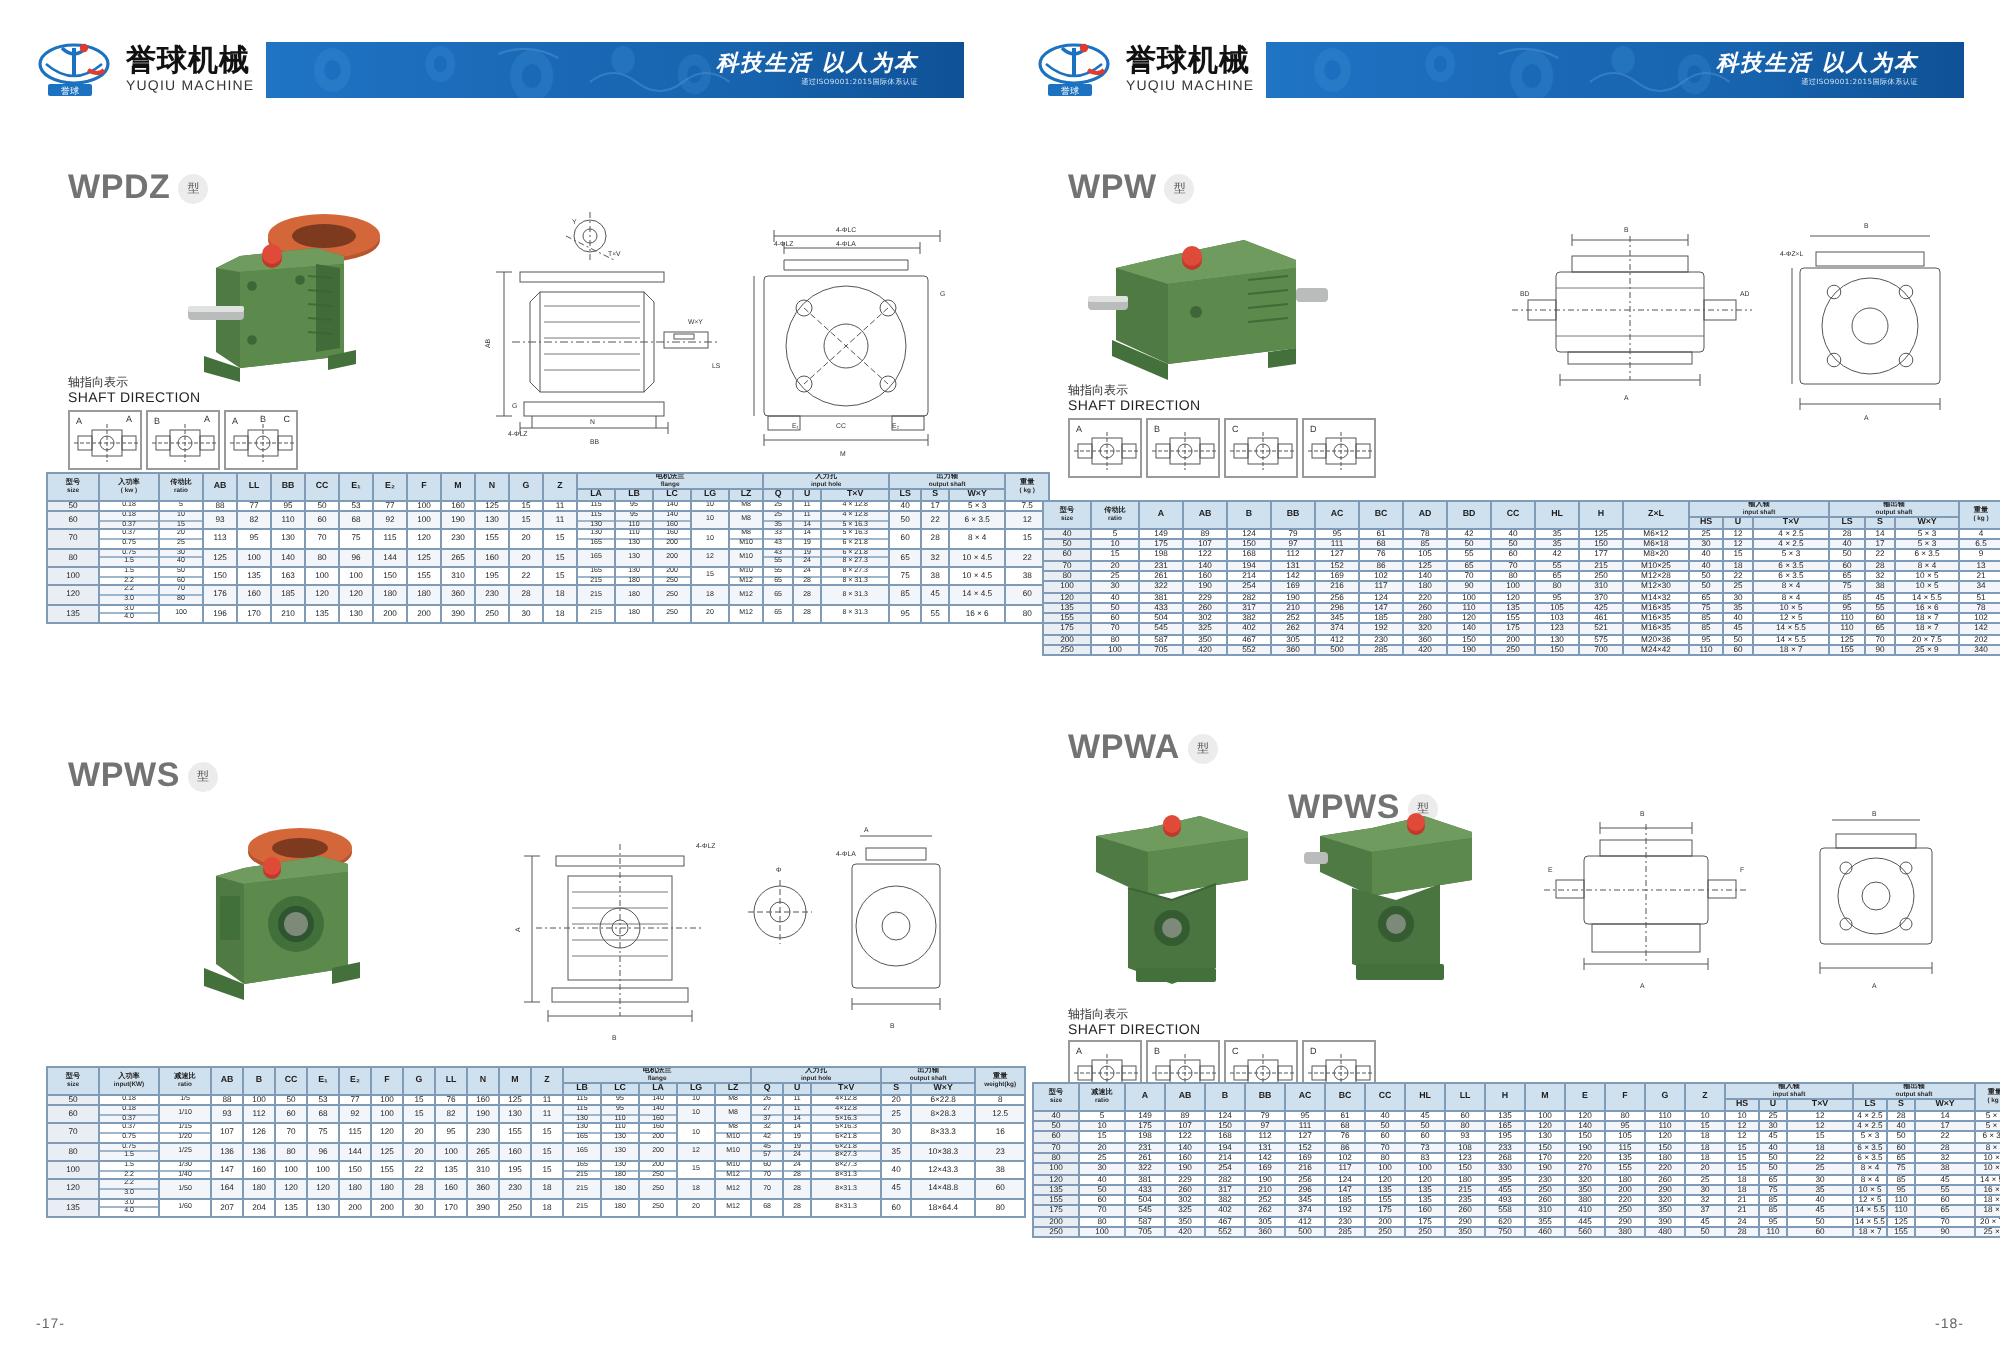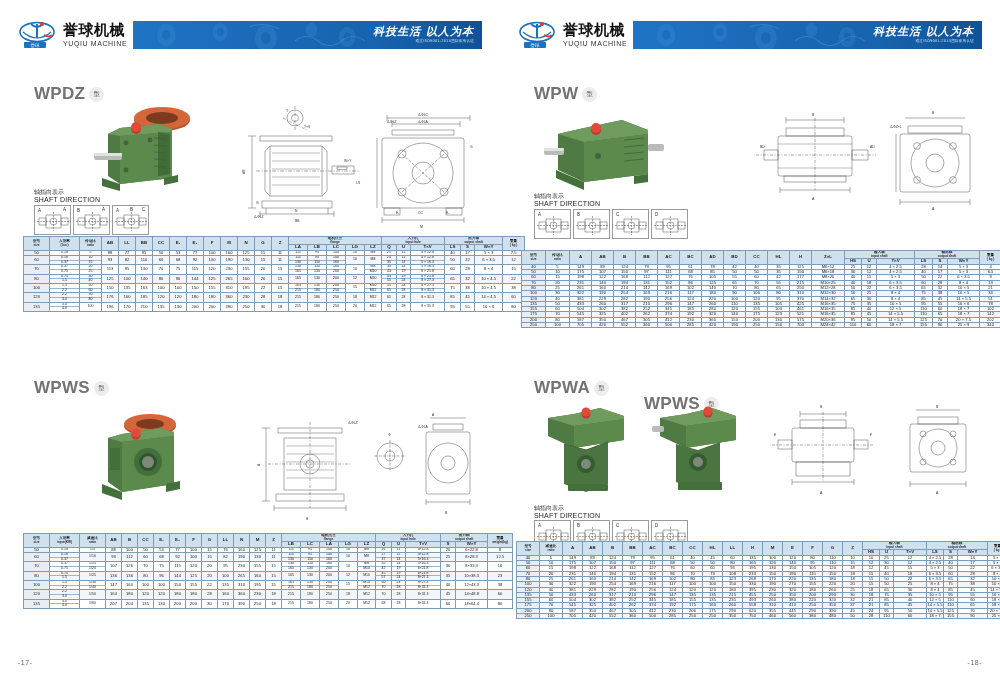--- a/index.html
+++ b/index.html
@@ -20,21 +20,21 @@
   .logo-mark svg { display:block; }
   .logo-text { display: flex; flex-direction: column; justify-content: center; line-height: 1; }
   .logo-cn { font-size: 15px; font-weight: bold; color: #111; letter-spacing: 0.5px; font-family: "DejaVu Sans", sans-serif; }
   .logo-en { font-size: 7px; color: #333; letter-spacing: 0.6px; margin-top: 2px; }
   .banner-bar {
     position: relative; flex: 1; height: 28px; margin-left: 2px;
     background: linear-gradient(90deg, #1f74c4 0%, #1b6ab8 35%, #1763ad 70%, #0f5196 100%);
     overflow: hidden; display:flex; align-items:center; justify-content:flex-end;
   }
   .banner-bar .gears { position:absolute; left:0; top:0; width:100%; height:100%; opacity:.5; }
-  .slogan { position: relative; z-index: 2; text-align: right; padding-right: 8px; line-height: 1.1; }
+  .slogan { position: relative; z-index: 2; text-align: right; padding-right: 23px; line-height: 1.1; }
   .slogan-cn { font-size: 11px; color: #fff; font-family: "DejaVu Sans", sans-serif; font-weight: bold; font-style: italic; letter-spacing: 1px; }
   .slogan-sub { font-size: 3.6px; color: #cfe3f7; letter-spacing: .2px; margin-top:2px; font-family:"DejaVu Sans", sans-serif;}
 
   
   .sec-title { position: absolute; display: flex; align-items: center; gap: 4px; }
   .sec-title .name { font-size: 17px; font-weight: bold; color: #737373; letter-spacing: .3px; }
   .sec-title .badge {
     width: 15px; height: 15px; border-radius: 50%; background: #ececec;
     font-size: 6px; color: #555; display: flex; align-items: center; justify-content: center;
     font-family: "DejaVu Sans", sans-serif;
@@ -1695,21 +1695,21 @@
             <td>60</td>
             <td>18 × 7</td>
             <td>155</td>
             <td>90</td>
             <td>25 × 9</td>
             <td>340</td>
           </tr>
         </tbody>
     </table>
 
-    <div class="sec-title" style="left:34px; top:378px;">
+    <div class="sec-title" style="left:34px; top:364px;">
       <span class="name">WPWA</span>
       <span class="badge">型</span>
     </div>
     <div class="sec-title" style="left:144px; top:394px;">
       <span class="name">WPWS</span>
       <span class="badge">型</span>
     </div>
 
     <div class="photo" style="left:34px; top:398px; width:100px; height:100px;">
       <svg width="100" height="100" viewBox="0 0 100 100">

